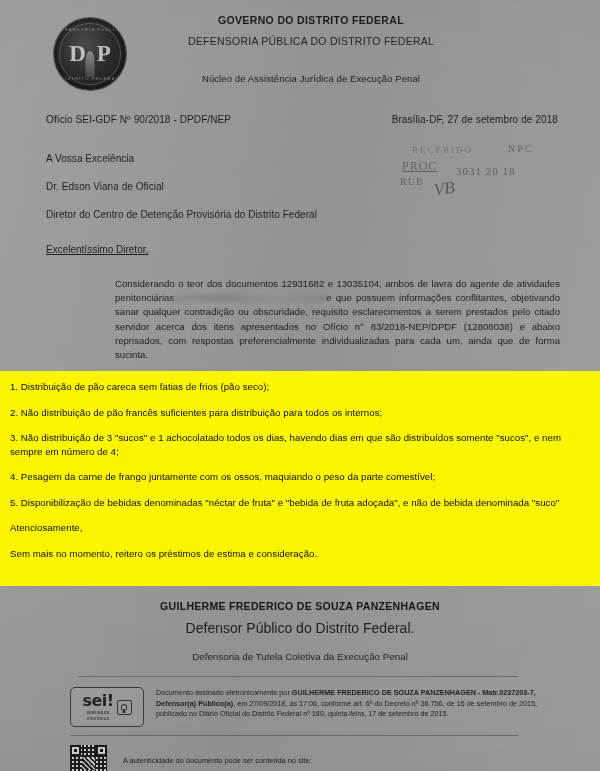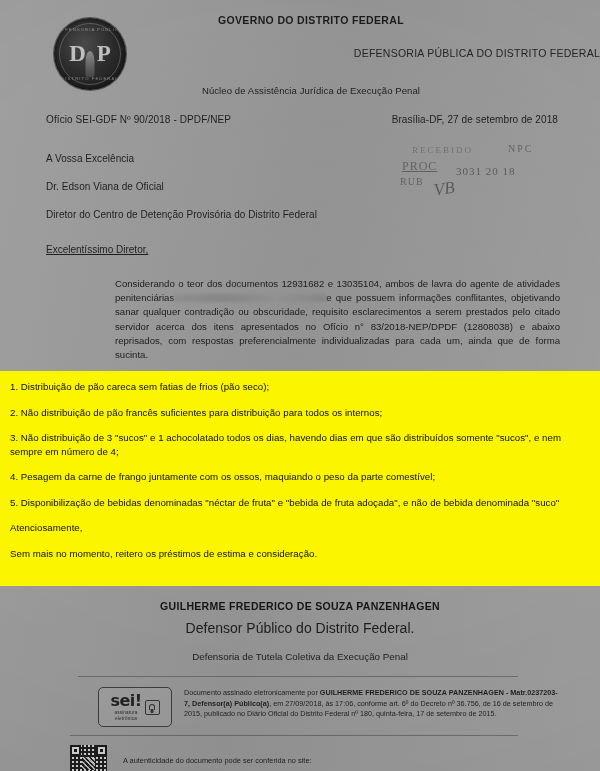--- a/index.html
+++ b/index.html
@@ -105,25 +105,25 @@
 
   .gov-title {
     text-align: center;
     font-size: 10.5px;
     font-weight: bold;
     letter-spacing: .35px;
     color: #1b1b1b;
     margin-left: 22px;
   }
   .gov-sub {
-    text-align: right;
+    text-align: center;
     font-size: 10.5px;
     letter-spacing: .25px;
     color: #242424;
-    margin-top: 21px;
+    margin-top: 9px;
     margin-left: 22px;
   }
   .nucleo {
     text-align: center;
     font-size: 9.5px;
     color: #222;
     margin-top: 26px;
     margin-left: 22px;
     letter-spacing: .1px;
   }
@@ -243,21 +243,21 @@
   .rule {
     height: 1px;
     background: rgba(40,40,40,.40);
     margin: 14px 82px 0 78px;
   }
 
   
   .sei-row {
     display: flex;
     align-items: flex-start;
-    padding: 10px 40px 0 98px;
+    padding: 10px 40px 0 70px;
     gap: 12px;
   }
   .sei-box {
     flex: 0 0 auto;
     width: 74px;
     height: 40px;
     border: 1.4px solid #3b3b3b;
     border-radius: 5px;
     display: flex;
     align-items: center;

